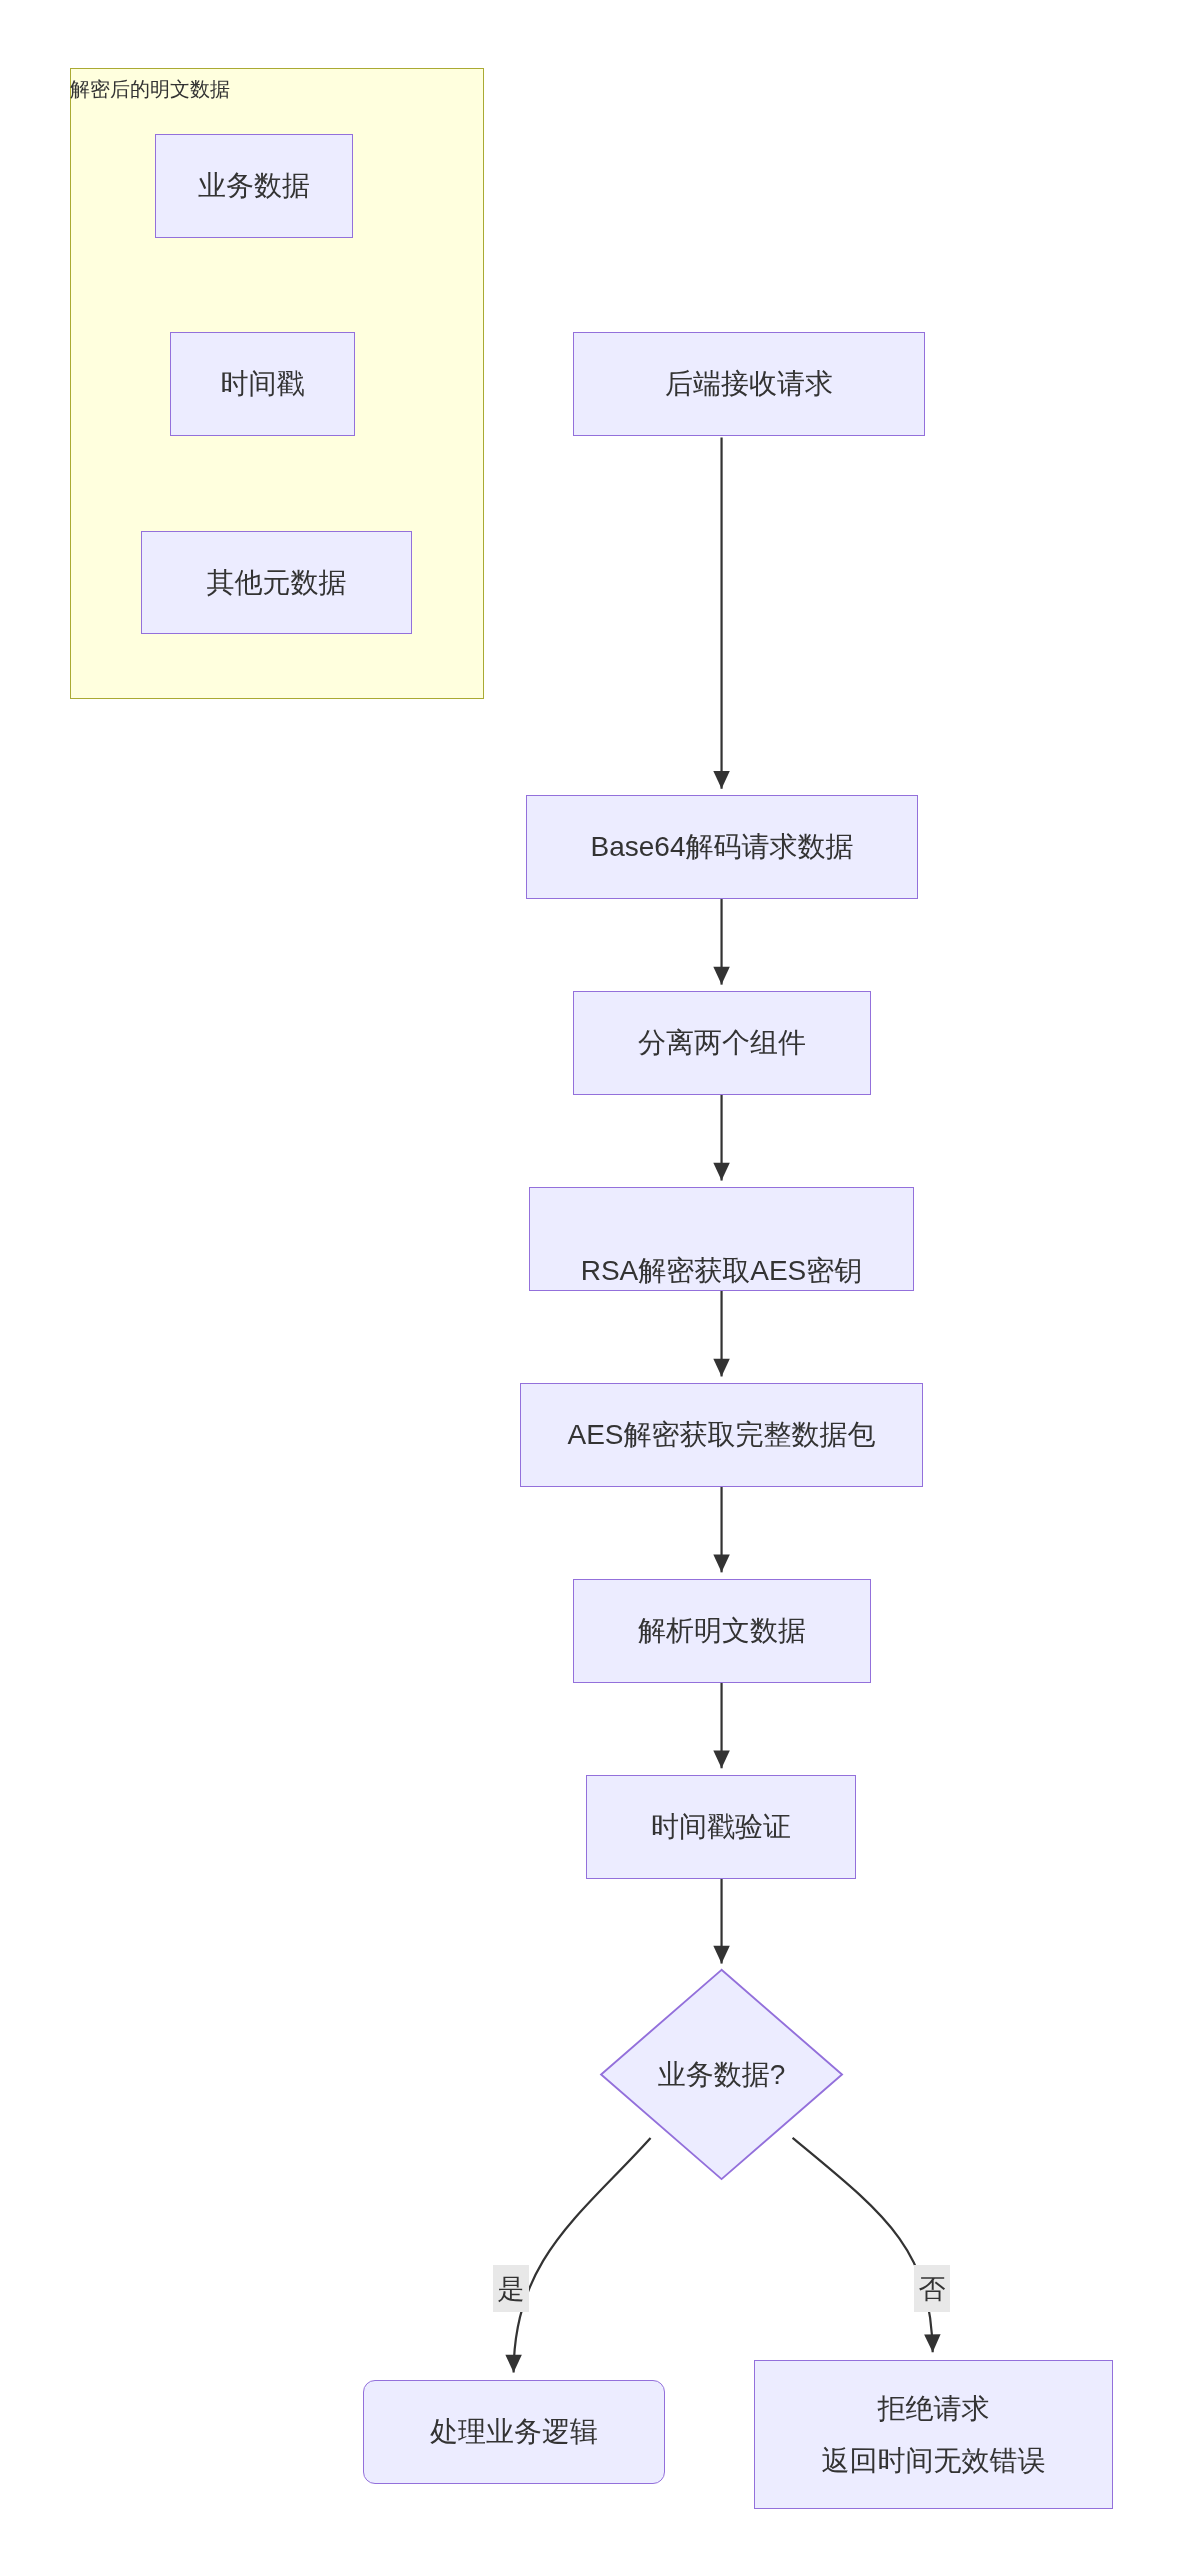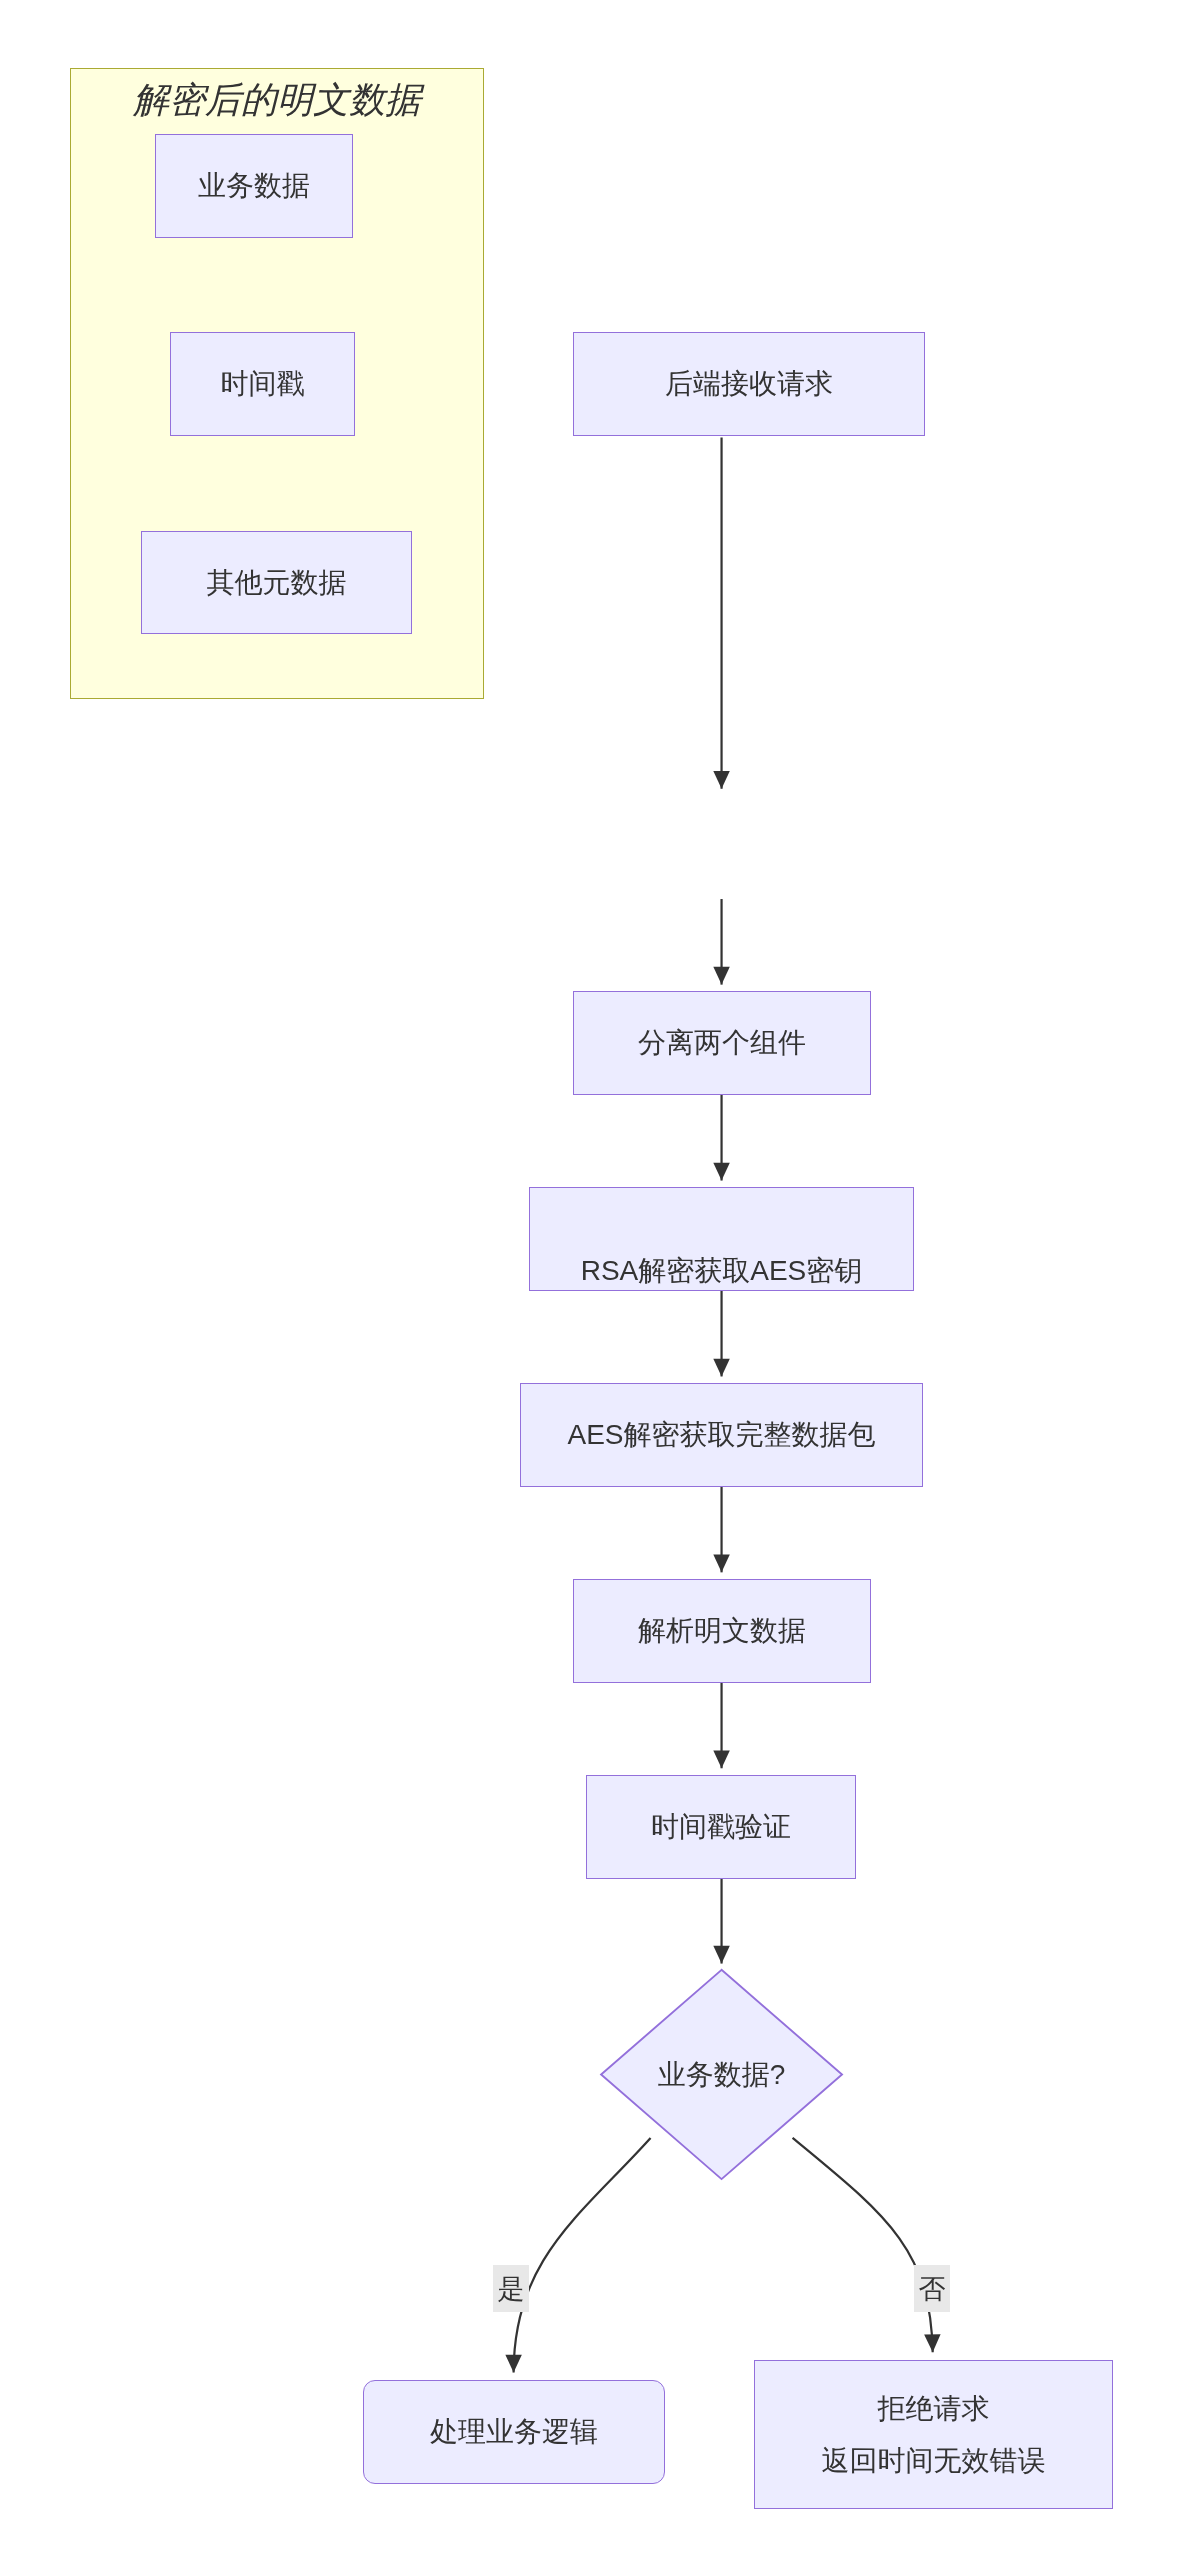--- a/index.html
+++ b/index.html
@@ -19,25 +19,24 @@
     pointer-events:none;
   }
   .cluster{
     position:absolute;
     background:#ffffde;
     border:1.9px solid #aaaa33;
     box-sizing:border-box;
   }
   .cluster-title{
     position:absolute;
-    text-align:center;
-    font-size:36px;
+    text-align:left;
+    font-size:20px;
     color:#333333;
     white-space:nowrap;
-    font-style:italic;
   }
   .node{
     position:absolute;
     background:#ECECFF;
     border:1.9px solid #9370DB;
     box-sizing:border-box;
     display:flex;
     align-items:center;
     justify-content:center;
     text-align:center;
@@ -99,20 +98,23 @@
   <div class="node" style="left:170px; top:332px; width:185px; height:104px;">
     <span>时间戳</span>
   </div>
   <div class="node" style="left:141px; top:531px; width:271px; height:103px;">
     <span>其他元数据</span>
   </div>
 
   <div class="node" style="left:573px; top:332px; width:352px; height:104px;">
     <span>后端接收请求</span>
   </div>
+  <div class="node" style="left:526px; top:795px; width:392px; height:104px;">
+    <span>Base64解码请求数据</span>
+  </div>
   <div class="node" style="left:573px; top:991px; width:298px; height:104px;">
     <span>分离两个组件</span>
   </div>
   <div class="node" style="left:529px; top:1187px; width:385px; height:104px;align-items:flex-end;">
     <span>RSA解密获取AES密钥</span>
   </div>
   <div class="node" style="left:520px; top:1383px; width:403px; height:104px;text-align:center;">
     <span>AES解密获取完整数据包</span>
   </div>
   <div class="node" style="left:573px; top:1579px; width:298px; height:104px;">

